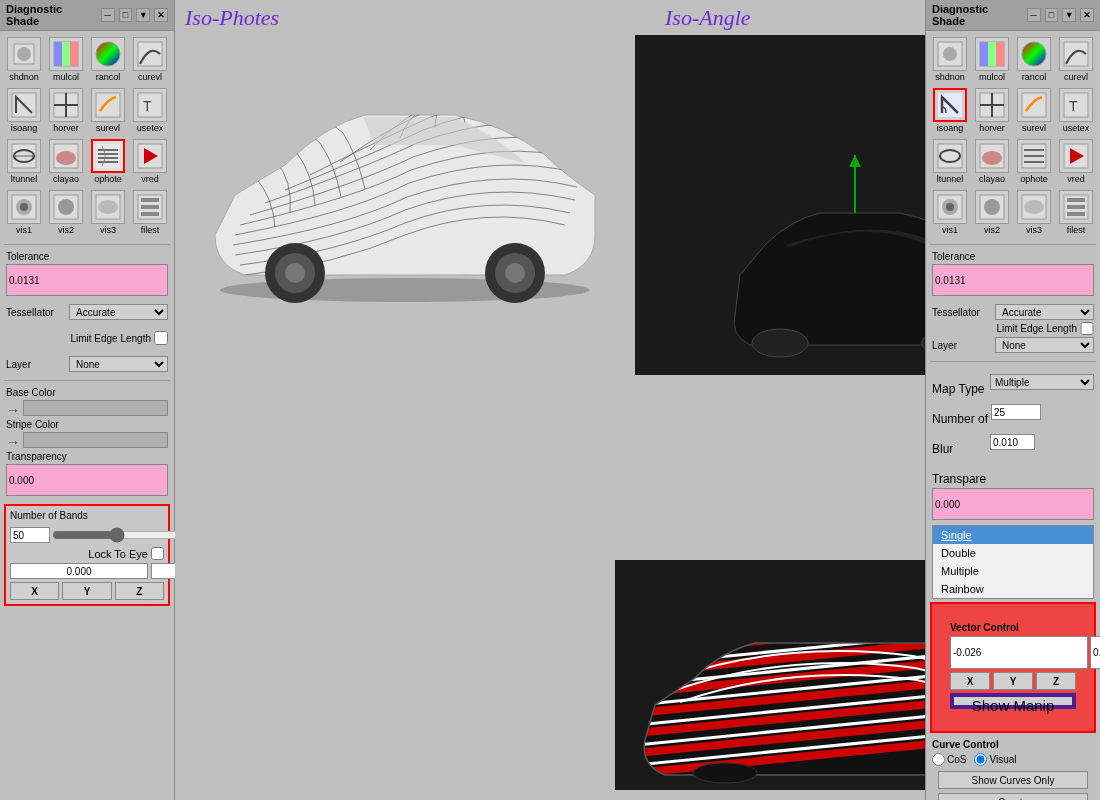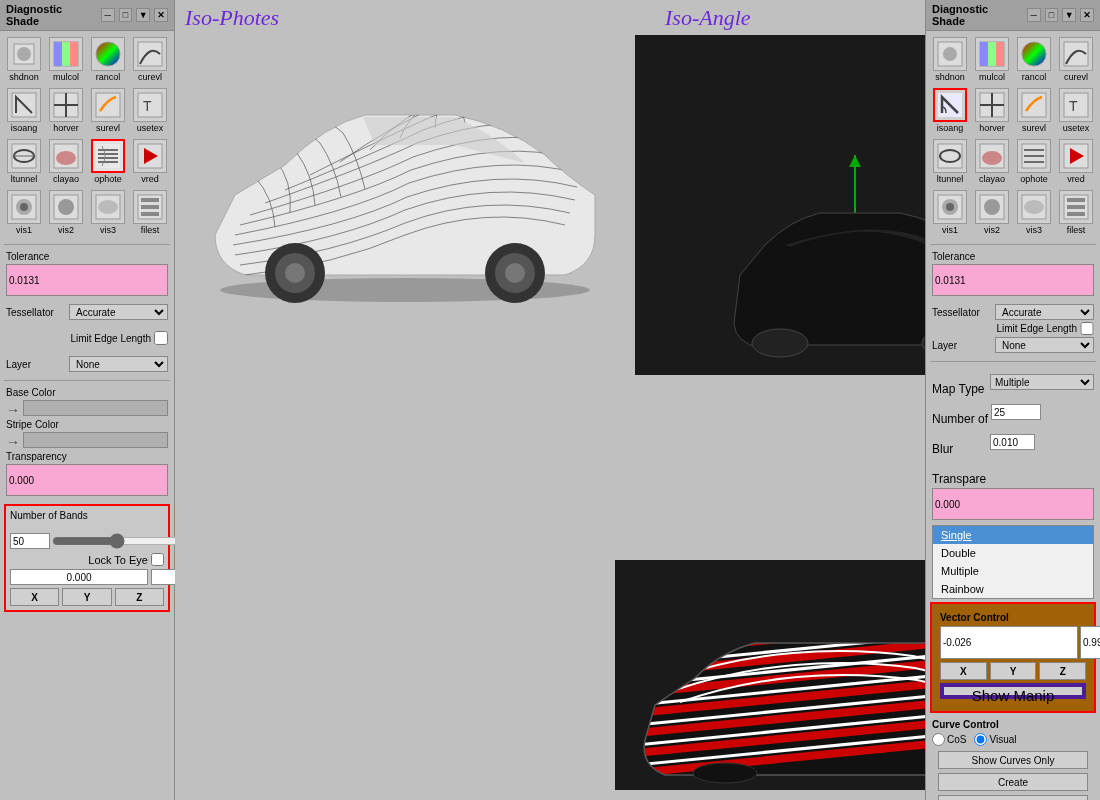--- a/index.html
+++ b/index.html
@@ -138,21 +138,21 @@
 
     .highlight-box {
       border: 2px solid red;
       padding: 4px;
       margin: 3px 4px;
       background: #c8c8c8;
     }
 
     .num-bands-label {
       font-size: 10px;
-      margin-bottom: 12px;
+      margin-bottom: 6px;
     }
 
     .bands-row {
       display: flex;
       align-items: center;
       gap: 2px;
       margin-bottom: 4px;
     }
 
     .bands-input {
@@ -263,23 +263,23 @@
     }
 
     .dropdown-item.active {
       background: #4a8fd4;
       color: white;
       text-decoration: underline;
     }
 
     .vector-control-box {
       border: 2px solid red;
-      padding: 8px;
+      padding: 18px;
       margin: 3px 4px;
-      background: #a16207;
+      background: #ef4444;
     }
 
     .vector-label {
       font-size: 10px;
       font-weight: bold;
       margin-bottom: 3px;
     }
 
     .vector-inputs {
       display: flex;

